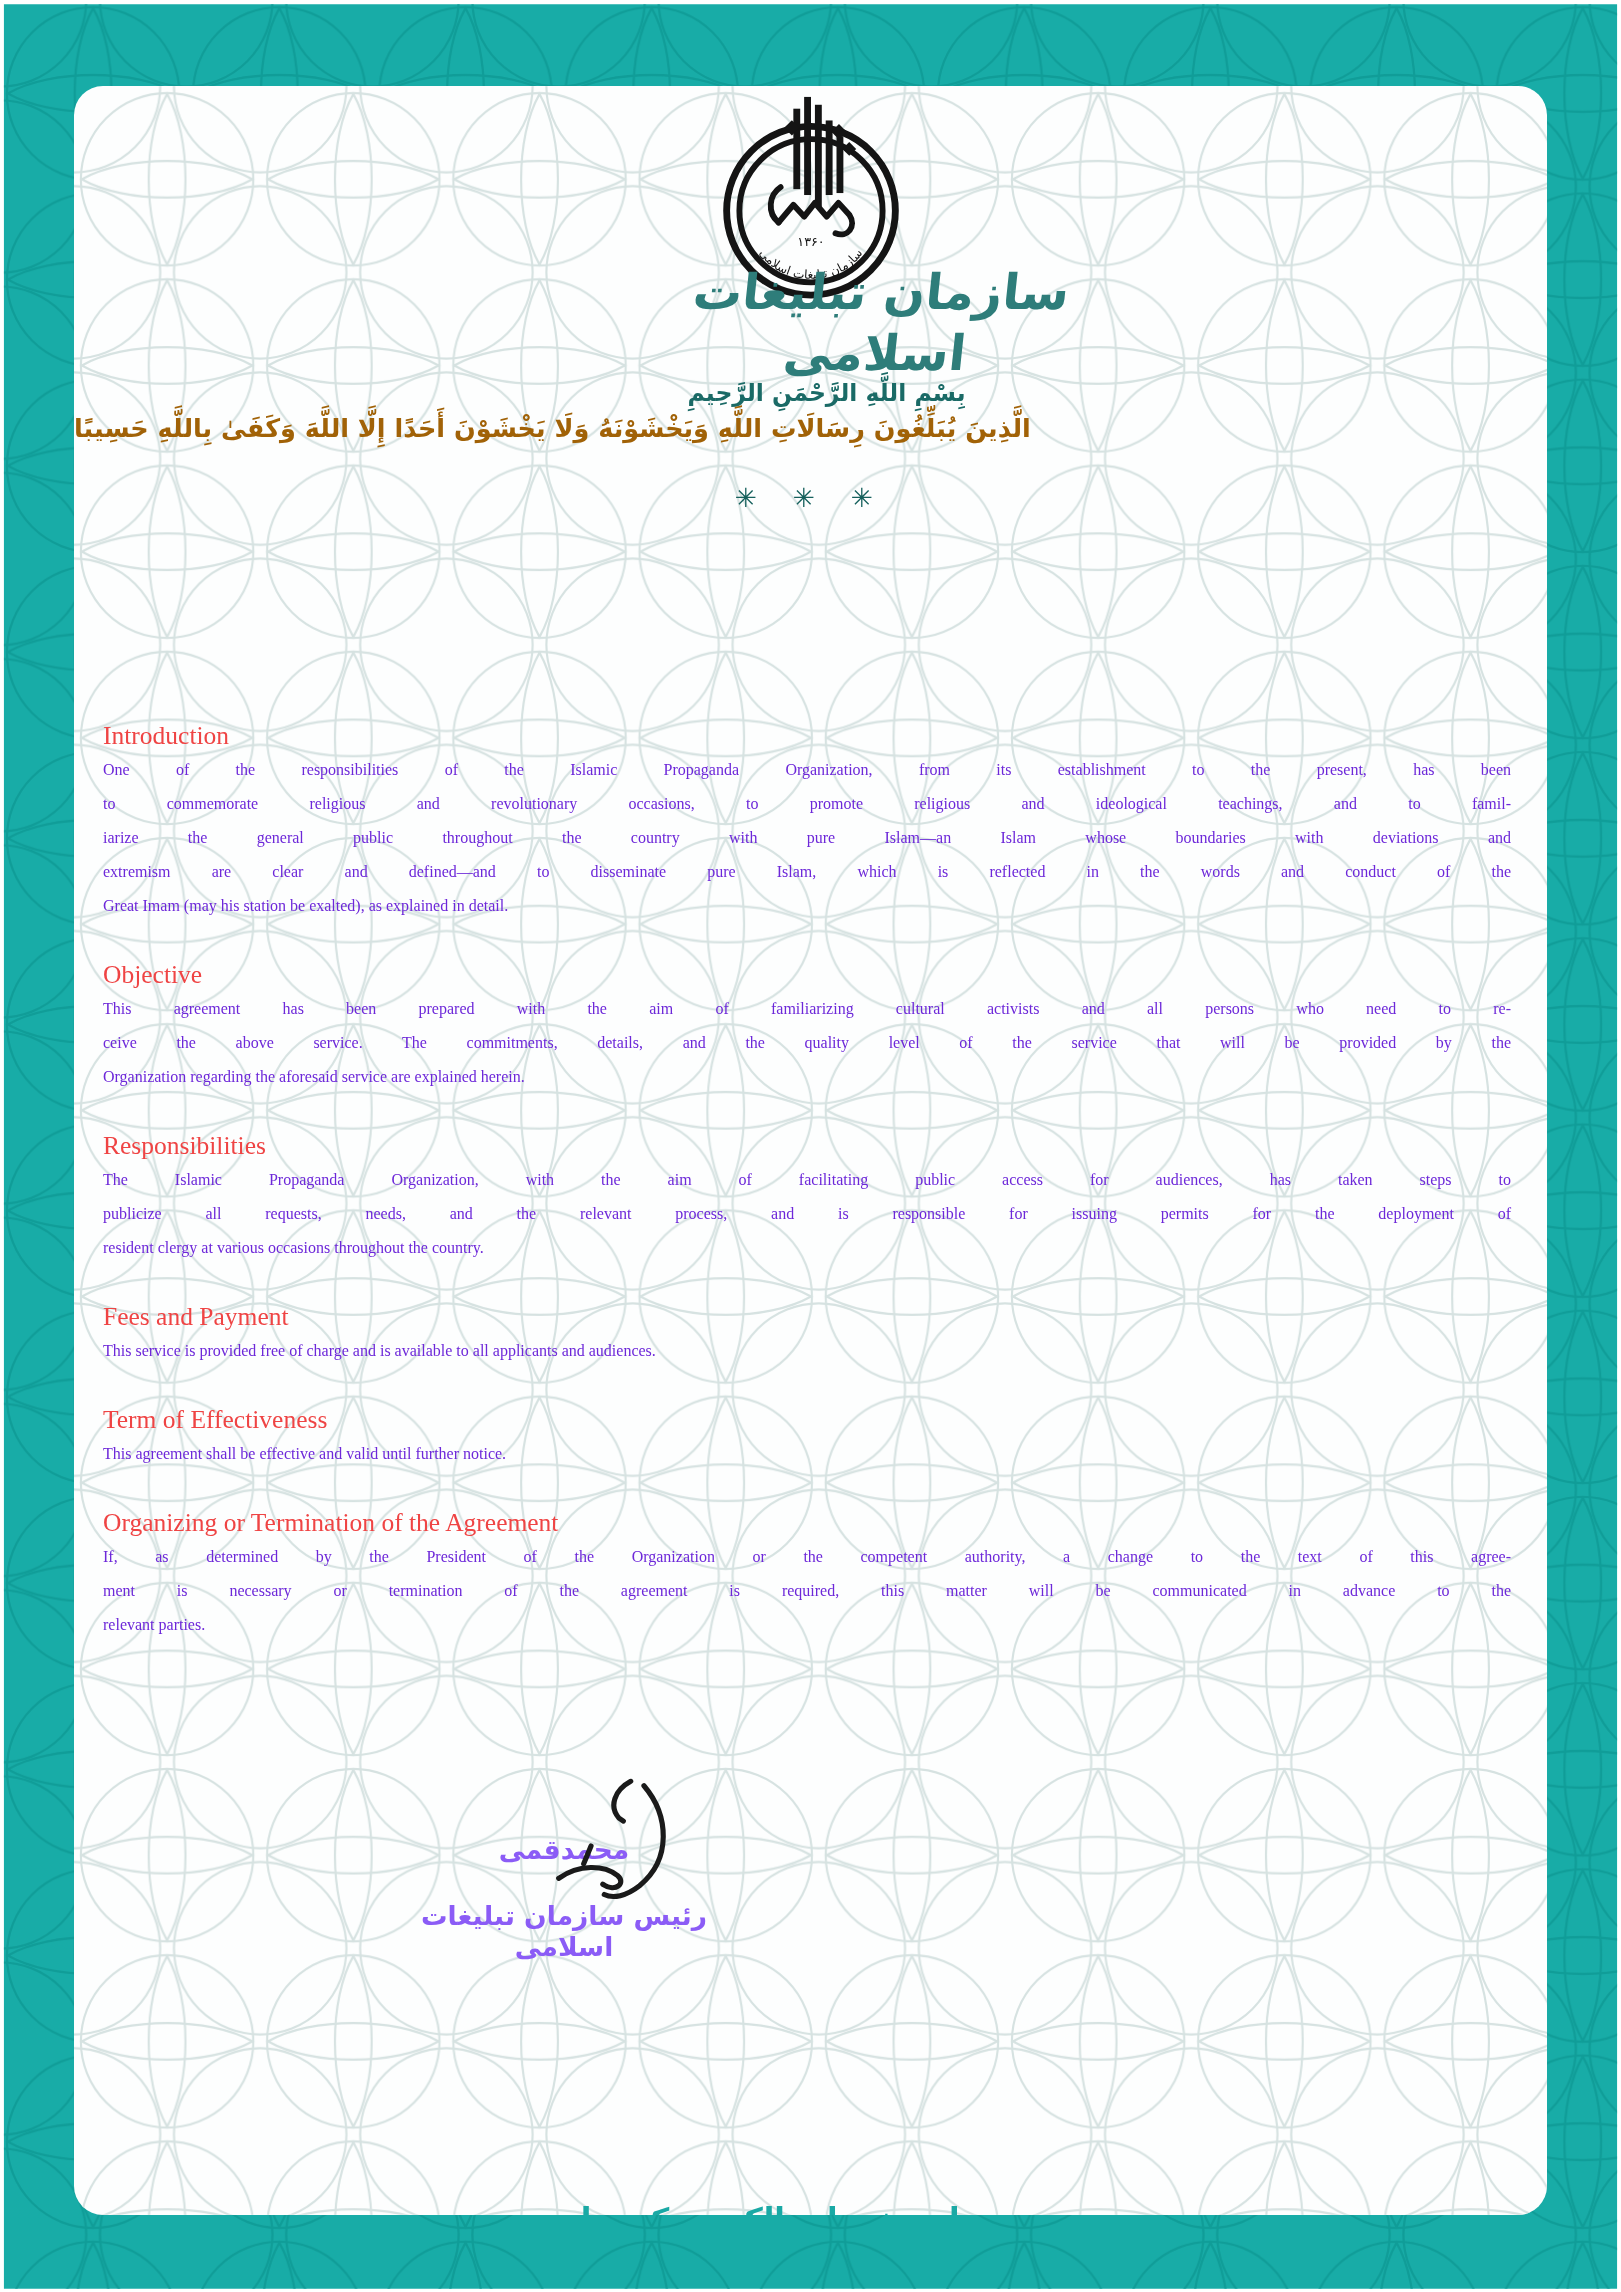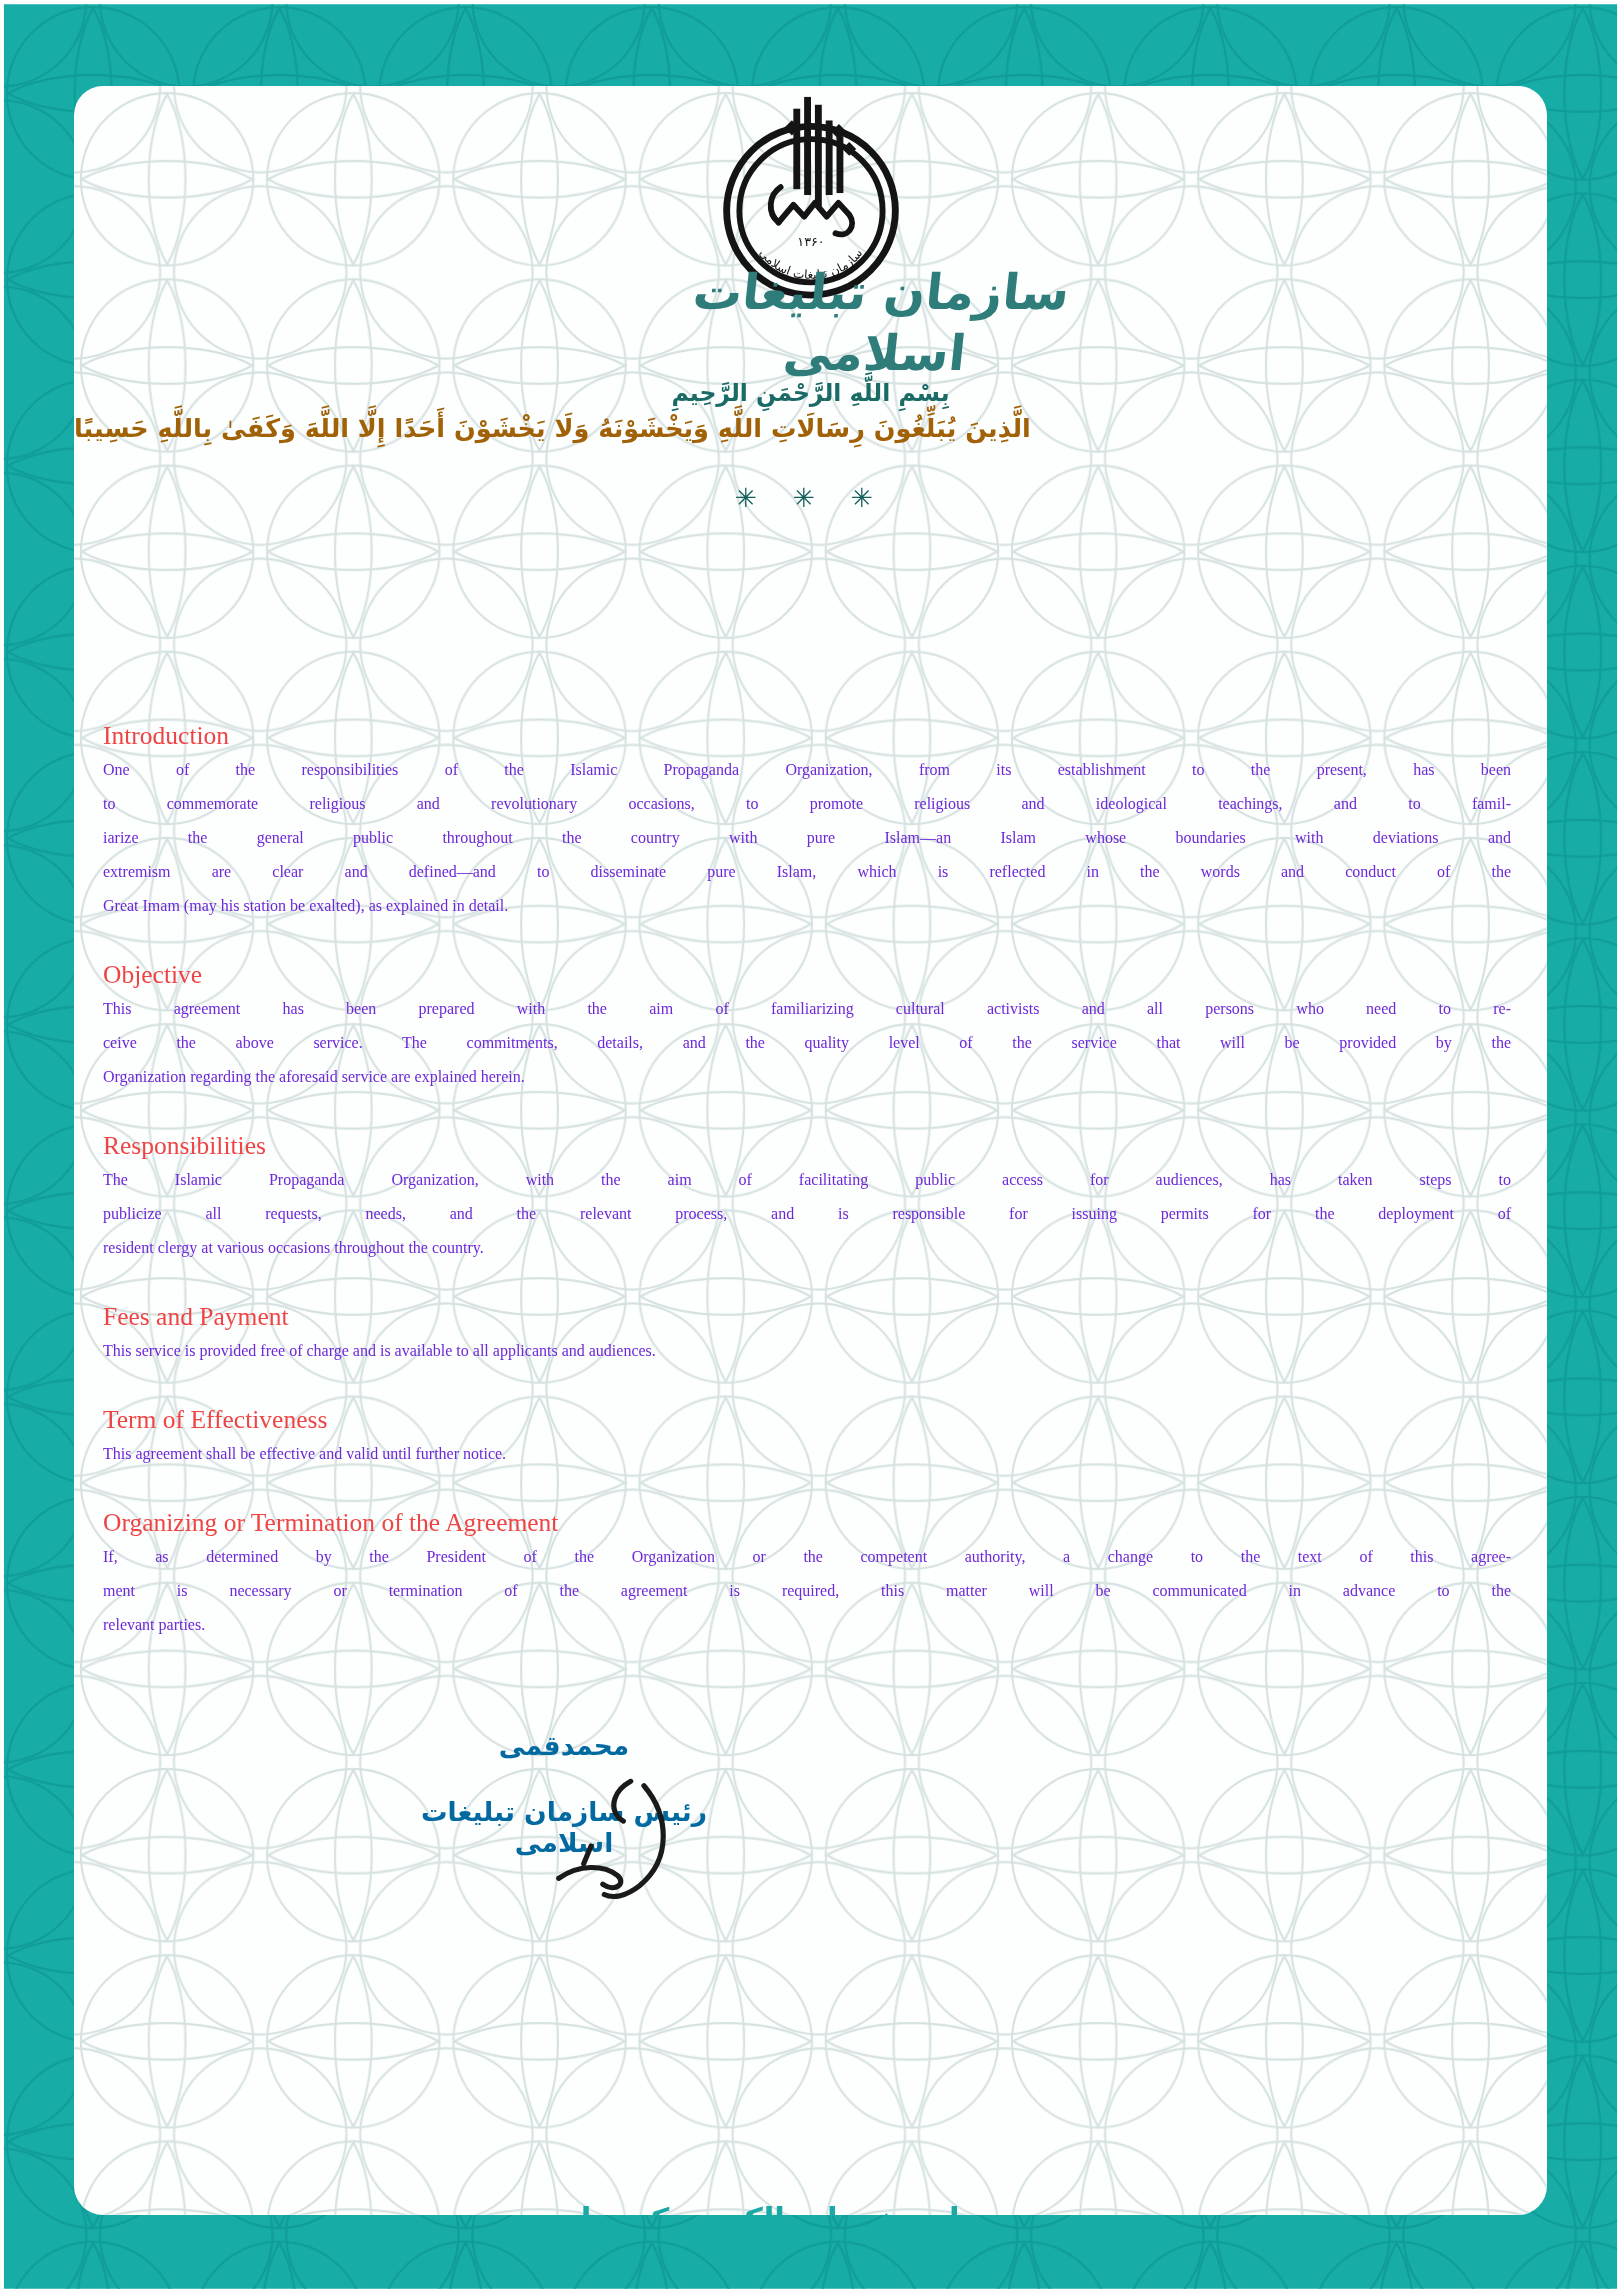--- a/index.html
+++ b/index.html
@@ -10,37 +10,37 @@
   .page{position:absolute;left:74px;top:86px;width:1473px;height:2129px;
         background:#fdfefe;border-radius:29px;overflow:hidden;z-index:1;}
   .page-pattern{position:absolute;left:0;top:0;z-index:0;}
   .content{position:absolute;left:0;top:0;width:100%;height:100%;z-index:2;}
 
   .logo-wrap{left:50%;transform:translateX(-50%);top:7px;width:206px;height:206px;}
   .calligraphy{left:559px;top:176px;width:490px;text-align:center;direction:rtl;
       font-family:"DejaVu Sans", sans-serif;font-weight:bold;font-size:49px;line-height:61px;
       color:#2e7d7a;transform:skewX(-6deg);}
   .bismillah{left:0;top:293px;width:100%;text-align:center;direction:rtl;
-      font-family:"DejaVu Sans", sans-serif;font-weight:bold;font-size:23.5px;color:#1a6a66;}
+      font-family:"DejaVu Sans", sans-serif;font-weight:bold;font-size:23.5px;color:#1a6a66;padding-left:16px;}
   .verse{left:0;top:327px;width:100%;text-align:left;direction:rtl;
       font-family:"DejaVu Sans", sans-serif;font-weight:bold;font-size:25.5px;color:#a16207;}
   .ornaments{left:0;top:396px;width:100%;text-align:center;
       font-family:"DejaVu Sans", sans-serif;font-size:26.5px;color:#15605c;letter-spacing:13.7px;}
   .doc-title{left:32px;top:457px;width:1408px;text-align:center;
       font-family:"Liberation Sans", sans-serif;font-weight:bold;font-size:33px;line-height:46px;
       color:#a82428;}
   .column{left:29px;top:632px;width:1408px;}
   .sec{margin:0 0 34px 0;}
   .sec-head{font-size:25.5px;line-height:35px;color:#ef4444;}
   .line{font-size:16px;line-height:34px;color:#6d28d9;
         text-align:justify;text-align-last:justify;}
   .line.last{text-align-last:left;}
 
-  .signature{left:294px;top:1644px;width:392px;text-align:center;direction:rtl;
-      font-family:"DejaVu Sans", sans-serif;font-weight:bold;color:#0369a1;}
+  .signature{left:294px;top:1748px;width:392px;text-align:center;direction:rtl;
+      font-family:"DejaVu Sans", sans-serif;font-weight:bold;color:#8b5cf6;}
   .sig-name{font-size:26.5px;line-height:31px;}
   .sig-role{font-size:26.5px;line-height:31px;margin-top:35px;}
   .scrawl{left:470px;top:1688px;}
   .footer{left:0;top:2071px;width:100%;text-align:center;direction:rtl;
       font-family:"DejaVu Sans", sans-serif;font-weight:bold;font-size:31px;color:#1aa9a5;margin-top:44px;}
 </style>
 </head>
 <body>
 
 <svg id="bg-svg" width="1621" height="2293" viewBox="0 0 1654 2339">

